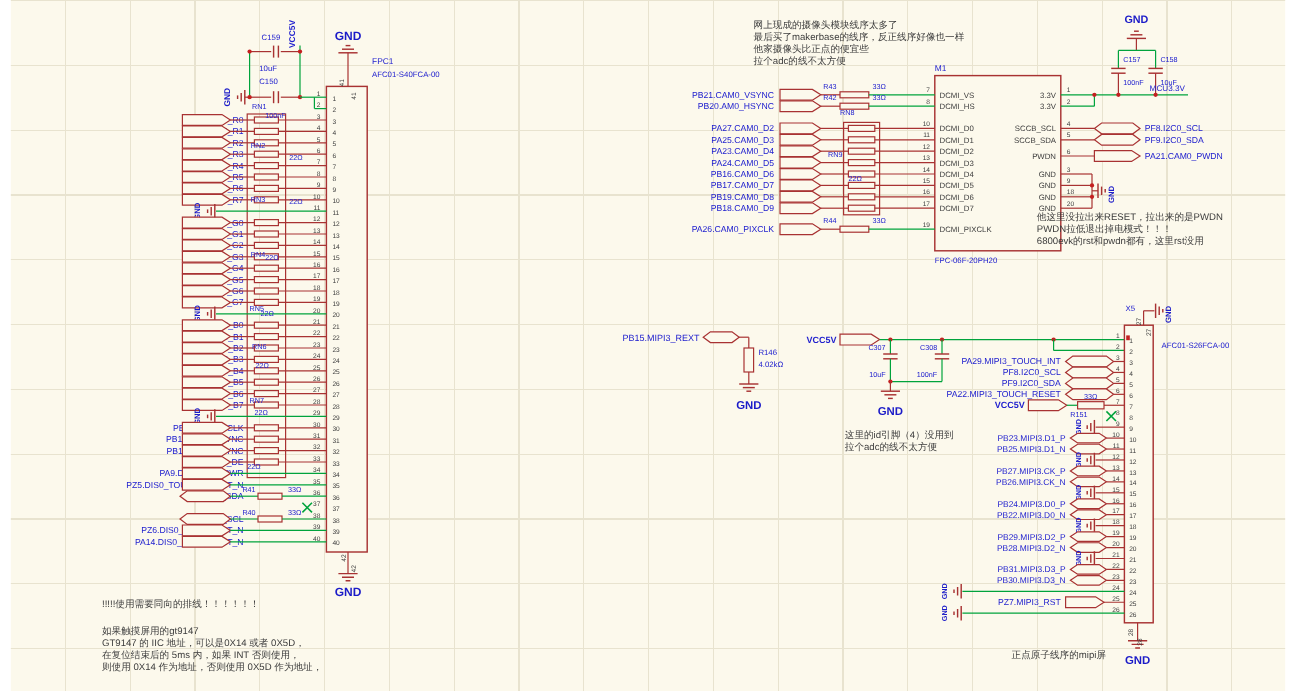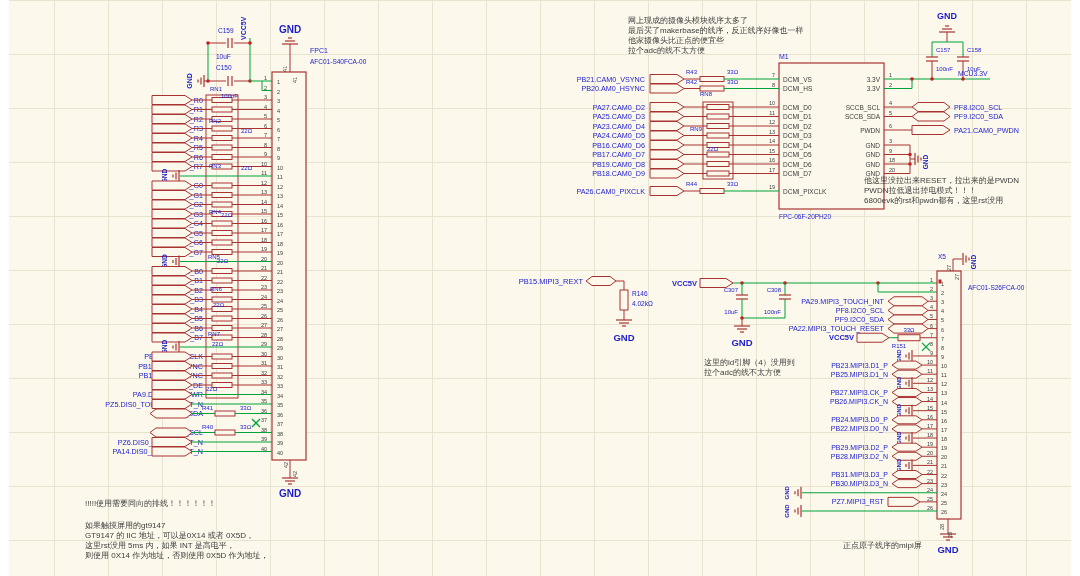--- a/index.html
+++ b/index.html
@@ -703,21 +703,21 @@
     <div>他这里没拉出来RESET，拉出来的是PWDN</div>
     <div>PWDN拉低退出掉电模式！！！</div>
     <div>6800evk的rst和pwdn都有，这里rst没用</div>
   </div>
   <div class="note" style="left:85px;top:499px">
     <div>!!!!!使用需要同向的排线！！！！！！</div>
   </div>
   <div class="note" style="left:85px;top:521px">
     <div>如果触摸屏用的gt9147</div>
     <div>GT9147 的 IIC 地址，可以是0X14 或者 0X5D，</div>
-    <div>这里rst没用 5ms 内，如果 INT 是高电平，</div>
+    <div>在复位结束后的 5ms 内，如果 INT 否则使用，</div>
     <div>则使用 0X14 作为地址，否则使用 0X5D 作为地址，</div>
   </div>
   <div class="note" style="left:704px;top:358px">
     <div>这里的id引脚（4）没用到</div>
     <div>拉个adc的线不太方便</div>
   </div>
   <div class="note" style="left:843px;top:541px">
     <div>正点原子线序的mipi屏</div>
   </div>
 </div>

